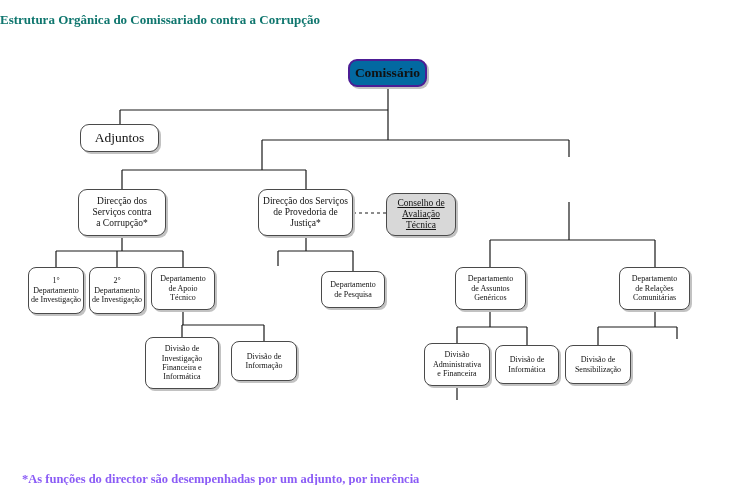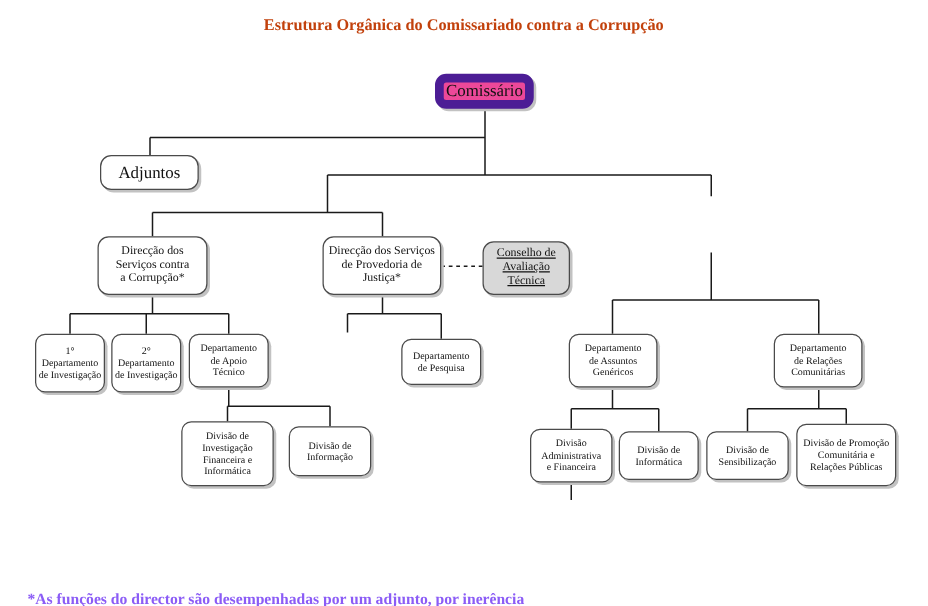--- a/index.html
+++ b/index.html
@@ -14,24 +14,23 @@
   #connectors {
     position: absolute;
     left: 0; top: 0;
     width: 742px; height: 485px;
     z-index: 1;
   }
   .title {
     position: absolute;
     left: 0; right: 0;
     top: 12px;
-    text-align: center;
     font-size: 13px;
     font-weight: bold;
-    color: #c2410c;
+    color: #0f766e;
     z-index: 2;
   }
   .footnote {
     position: absolute;
     left: 22px;
     top: 472px;
     font-size: 12.5px;
     font-weight: bold;
     color: #8b5cf6;
     z-index: 2;
@@ -51,22 +50,23 @@
     box-shadow: 2px 2px 0 #c2c2c2;
     color: #111;
     line-height: 1.18;
     padding: 1px 2px;
   }
   .lg { font-size: 13.5px; }
   .md { font-size: 9.5px; }
   .sm { font-size: 8px; border-radius: 8px; }
   .shaded { background: #d8d8d8; text-decoration: underline; }
   .main {
-    background: #ec4899;
-    border: 7px solid #4c1d95;
+    background: #0369a1;
+    border: 2px solid #4c1d95;
+    font-weight: bold;
   }
 </style>
 </head>
 <body>
 
 <div id="canvas">
 
   <svg id="connectors" viewBox="0 0 742 485" xmlns="http://www.w3.org/2000/svg">
 
     <path fill="none" stroke="#1a1a1a" stroke-width="1.2" d="
@@ -143,20 +143,17 @@
   <div class="node sm" style="left:424px;top:343px;width:66px;height:43px">Divisão
 Administrativa
 e Financeira</div>
 
   <div class="node sm" style="left:495px;top:345px;width:64px;height:39px">Divisão de
 Informática</div>
 
   <div class="node sm" style="left:565px;top:345px;width:66px;height:39px">Divisão de
 Sensibilização</div>
 
-  <div class="node sm" style="left:637px;top:339px;width:80px;height:50px">Divisão de Promoção
-Comunitária e
-Relações Públicas</div>
 
 
   <div class="footnote">*As funções do director são desempenhadas por um adjunto, por inerência</div>
 
 </div>
 
 </body></html>

